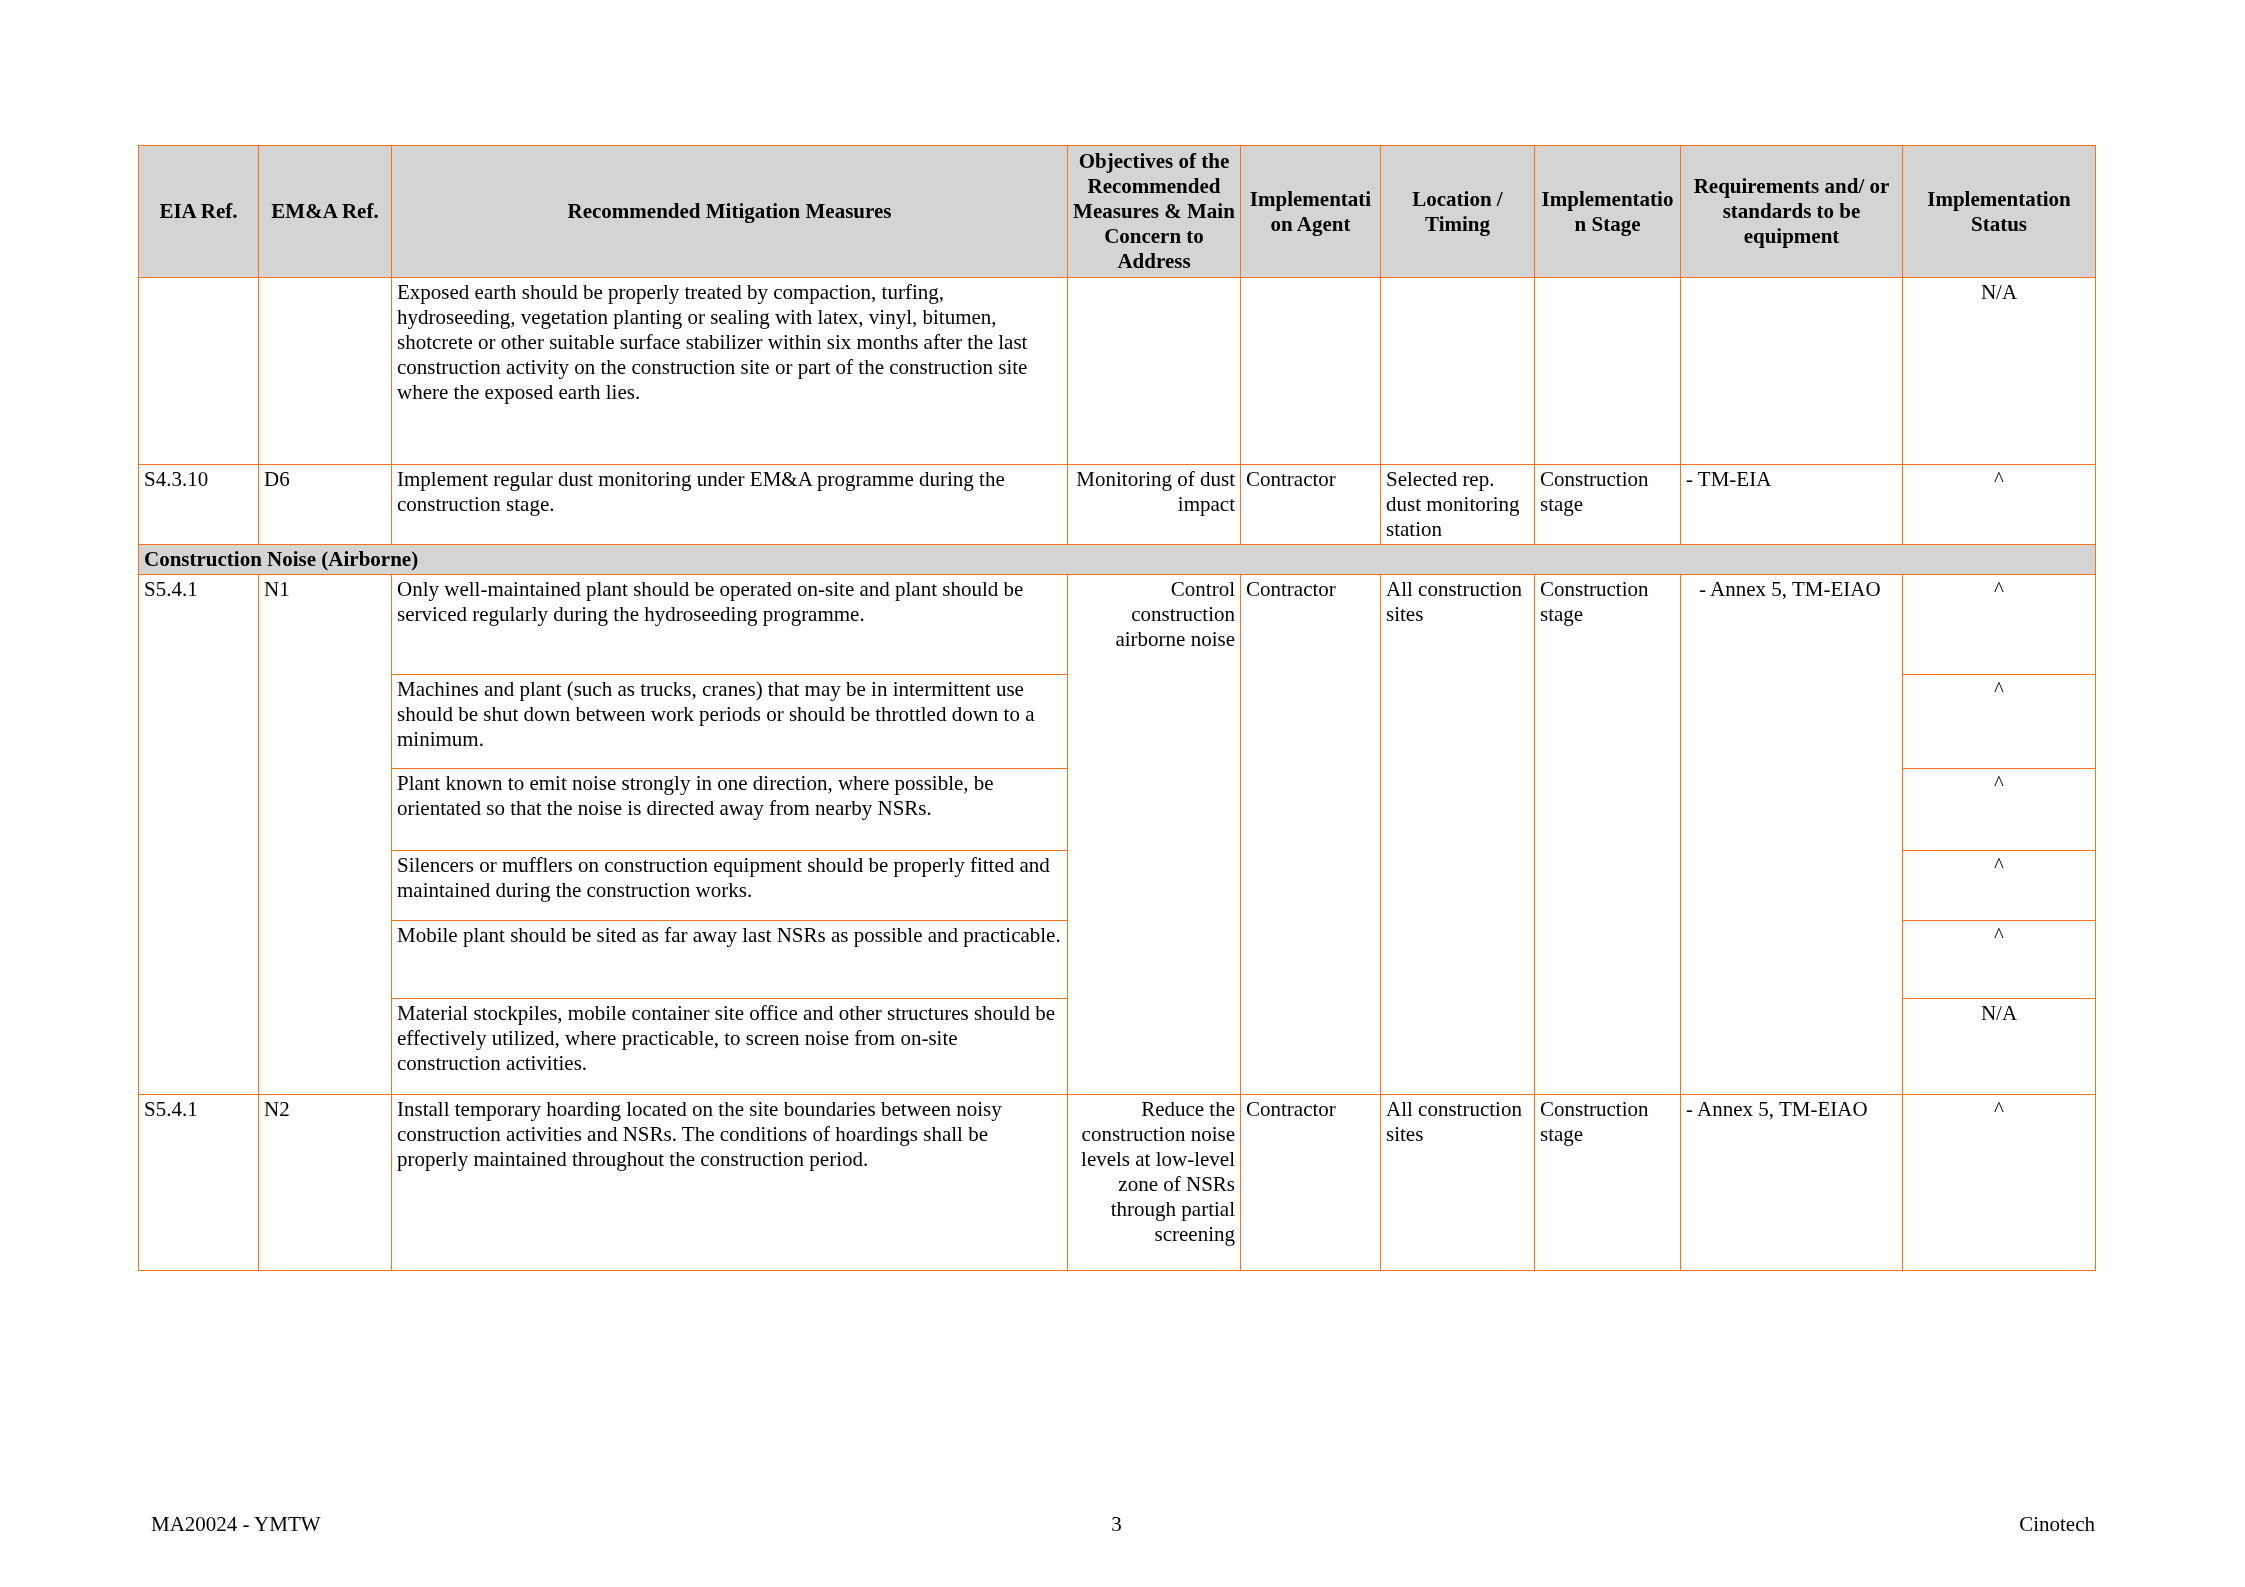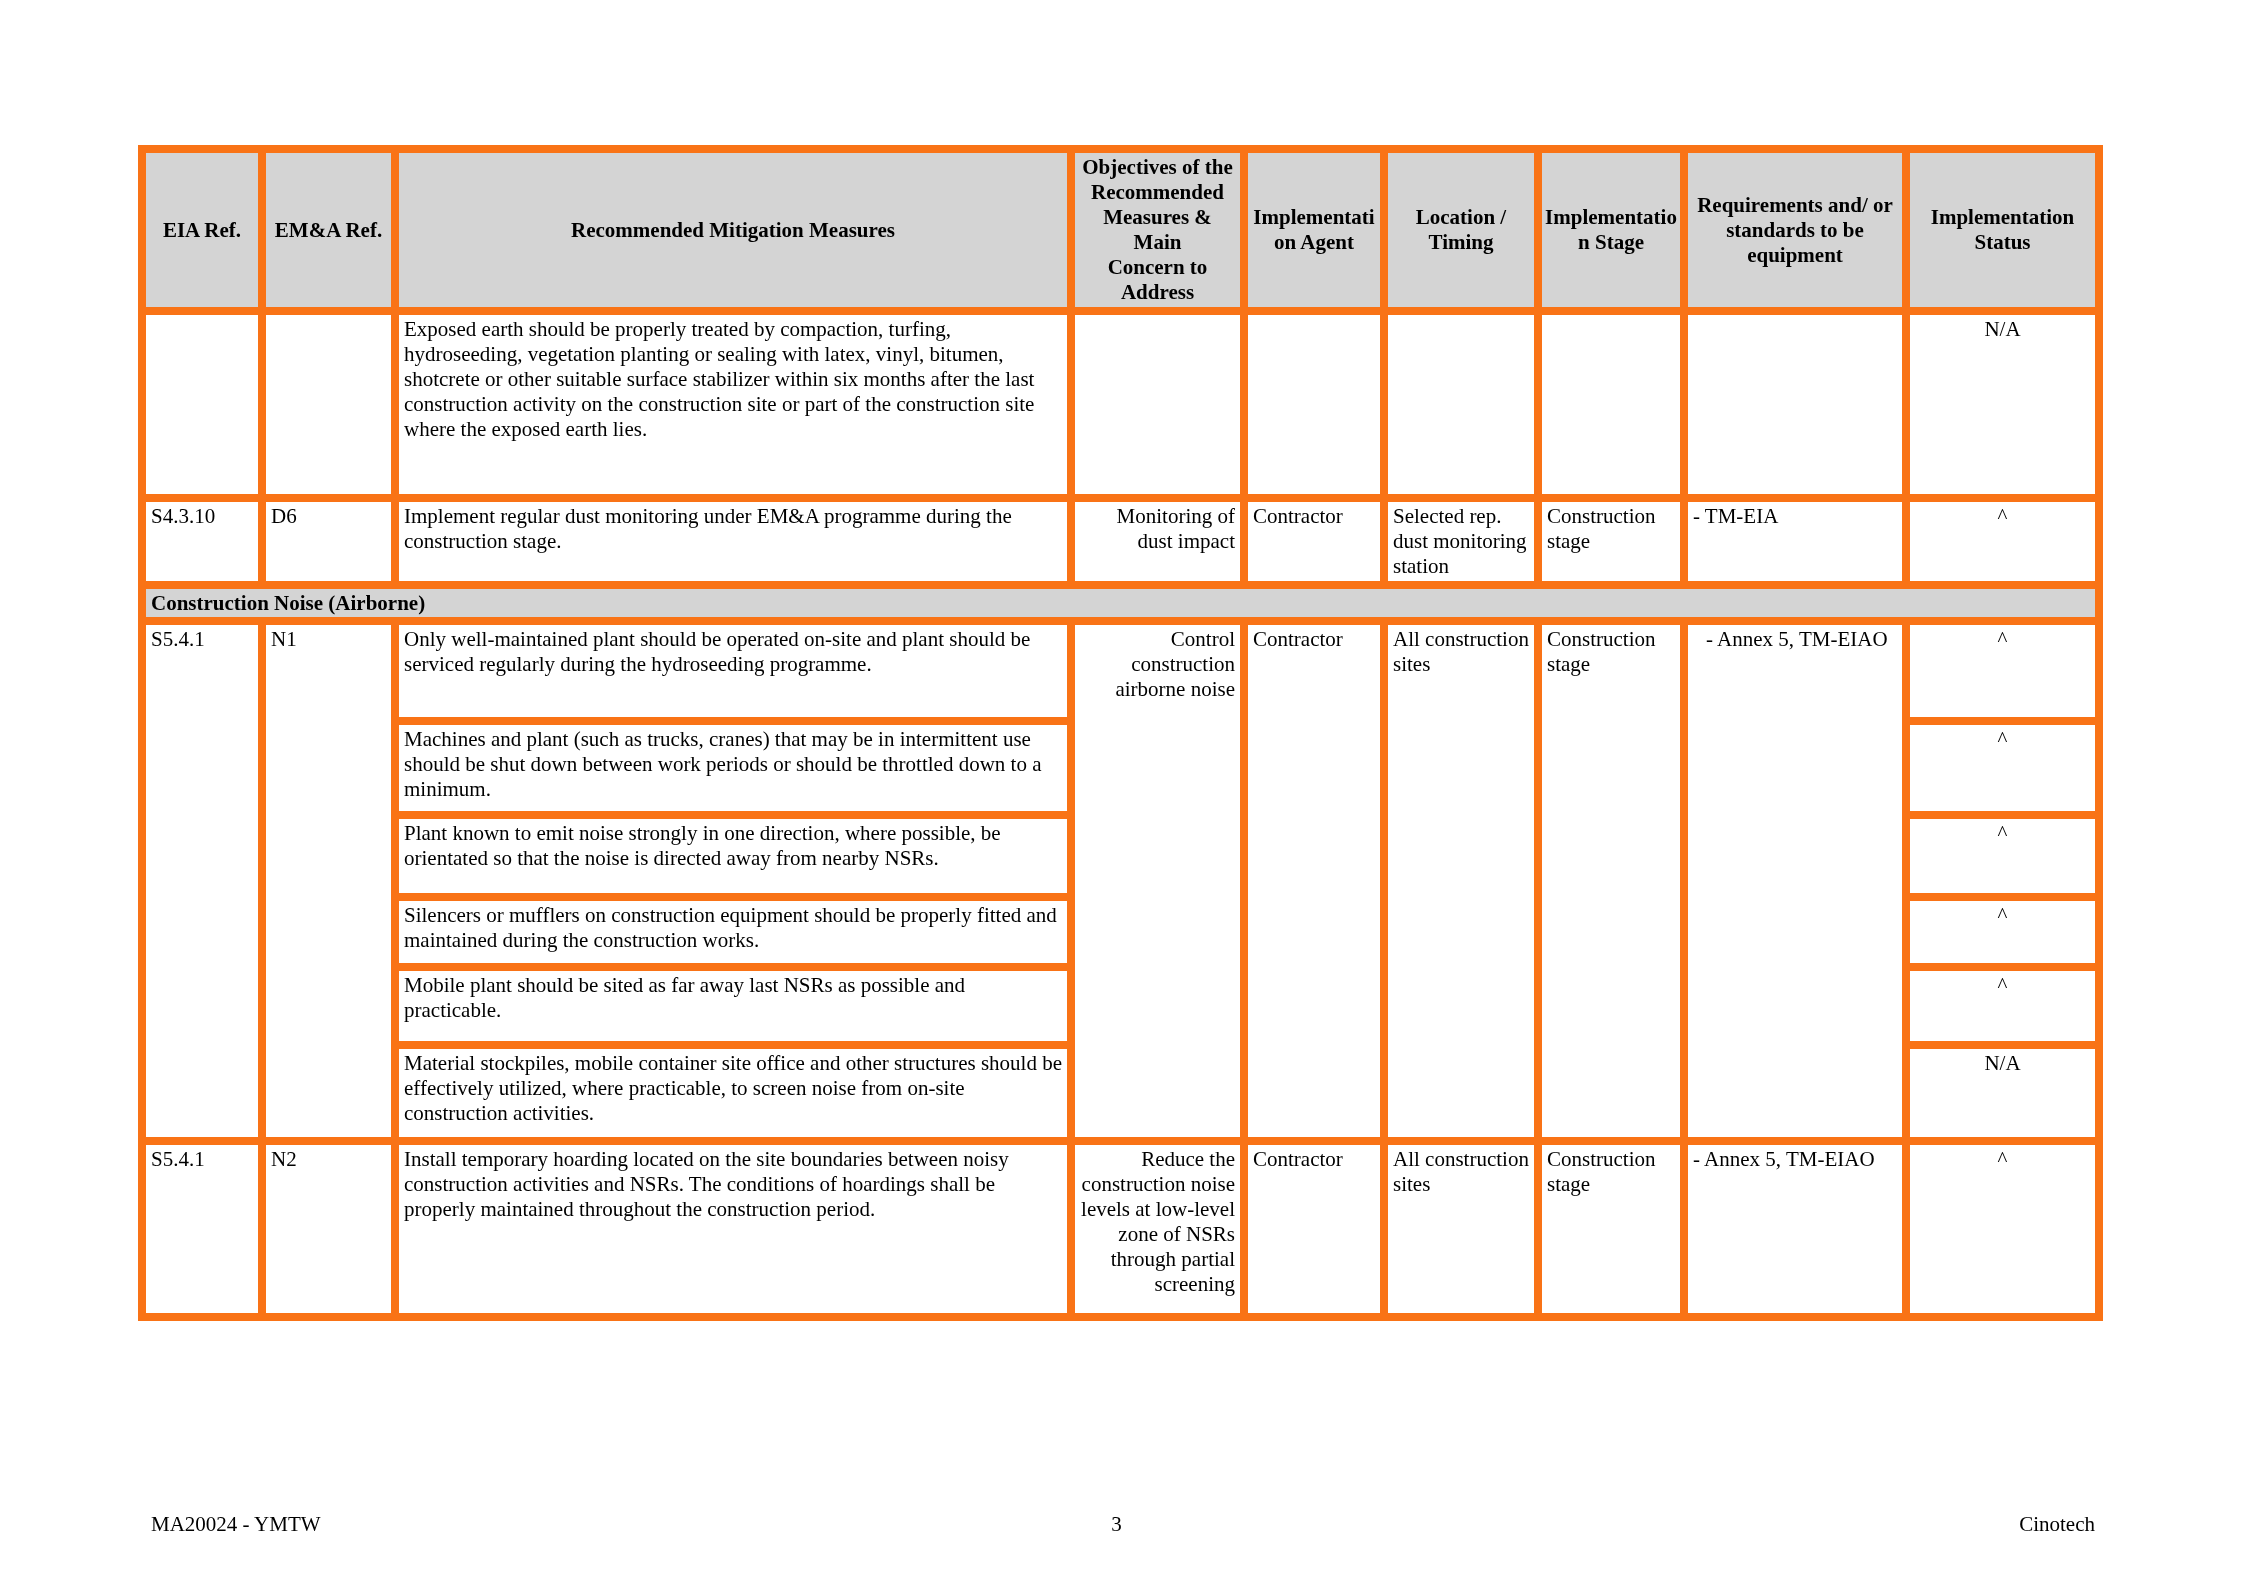--- a/index.html
+++ b/index.html
@@ -9,31 +9,31 @@
   }
   .doc-title{
     position:absolute;left:140px;top:58px;font-size:21px;
   }
   table.emis{
     position:absolute;left:138px;top:145px;
     width:1957px;border-collapse:collapse;table-layout:fixed;
     font-size:21px;line-height:25px;
   }
   table.emis th, table.emis td{
-    border:8px solid #f97316;box-sizing:border-box;
+    border:1px solid #f97316;box-sizing:border-box;
     vertical-align:top;padding:2px 5px;overflow:hidden;margin-top:12px;
   }
   table.emis th{
     background:#d4d4d4;font-weight:bold;vertical-align:middle;
     text-align:center;white-space:pre-line;padding:2px 3px;
   }
   tr.h-header{height:132px}
   tr.h-r1{height:187px}
   tr.h-r2{height:72px}
-  tr.h-sec{height:36px}
+  tr.h-sec{height:30px}
   tr.h-n1a{height:100px}
   tr.h-n1b{height:94px}
   tr.h-n1c{height:82px}
   tr.h-n1d{height:70px}
   tr.h-n1e{height:78px}
   tr.h-n1f{height:96px}
   tr.h-n2{height:176px}
   td.c{text-align:left;}
   td.measure{text-align:left;}
   td.objective{text-align:right;}

